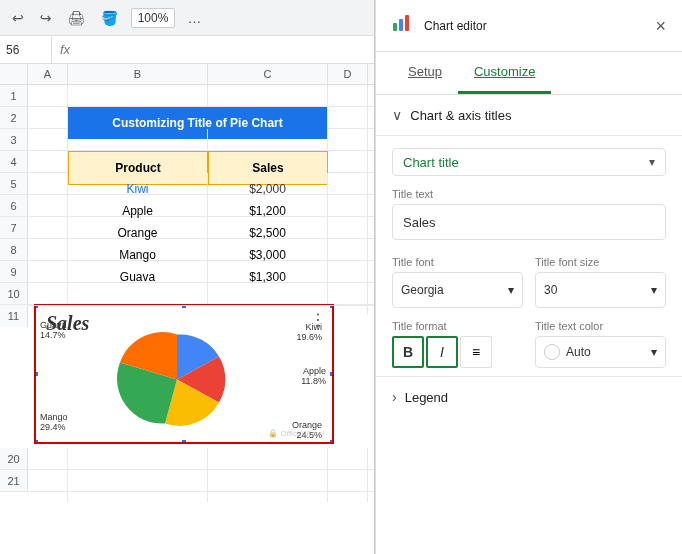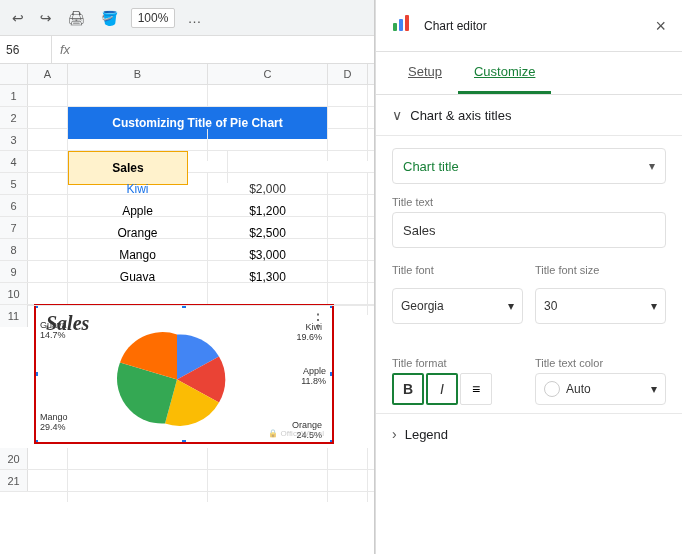--- a/index.html
+++ b/index.html
@@ -286,21 +286,21 @@
       color: #202124;
       font-weight: 500;
     }
 
     
     .form-group {
       padding: 12px 16px 8px;
     }
     .dropdown-select {
       width: 100%;
-      height: 36px;
+      height: 28px;
       border: 1px solid #e0e0e0;
       border-radius: 4px;
       padding: 0 10px;
       font-size: 13px;
       color: #188038;
       font-weight: 500;
       background: #fff;
       cursor: pointer;
       display: flex;
       align-items: center;
@@ -333,21 +333,21 @@
       display: flex;
       padding: 8px 16px;
       gap: 12px;
     }
     .font-group {
       flex: 1;
     }
     .font-label {
       font-size: 11px;
       color: #777;
-      margin-bottom: 12px;
+      margin-bottom: 4px;
       display: block;
     }
     .font-select {
       width: 100%;
       height: 36px;
       border: 1px solid #e0e0e0;
       border-radius: 4px;
       padding: 0 8px;
       font-size: 12px;
       color: #333;
@@ -357,21 +357,20 @@
       align-items: center;
       justify-content: space-between;
     }
 
     
     .format-row {
       display: flex;
       padding: 4px 16px 8px;
       gap: 12px;
       align-items: flex-end;
-      margin-top: 21px;
     }
     .format-group { flex: 1; }
     .format-label {
       font-size: 11px;
       color: #777;
       margin-bottom: 4px;
       display: block;
     }
     .format-buttons {
       display: flex;
@@ -516,20 +515,21 @@
         <div class="row-num">3</div>
         <div class="cell cell-a"></div>
         <div class="cell cell-b"></div>
         <div class="cell cell-c"></div>
         <div class="cell cell-d"></div>
       </div>
 
       <div class="grid-row">
         <div class="row-num">4</div>
         <div class="cell cell-a"></div>
+        <div class="cell cell-b header-cell" style="font-weight:bold; justify-content:center;">Product</div>
         <div class="cell cell-c header-cell" style="font-weight:bold; justify-content:center;">Sales</div>
         <div class="cell cell-d"></div>
       </div>
 
       <div class="grid-row">
         <div class="row-num">5</div>
         <div class="cell cell-a"></div>
         <div class="cell cell-b data-b" style="justify-content:center;">Kiwi</div>
         <div class="cell cell-c data-c" style="justify-content:center;">$2,000</div>
         <div class="cell cell-d"></div>

